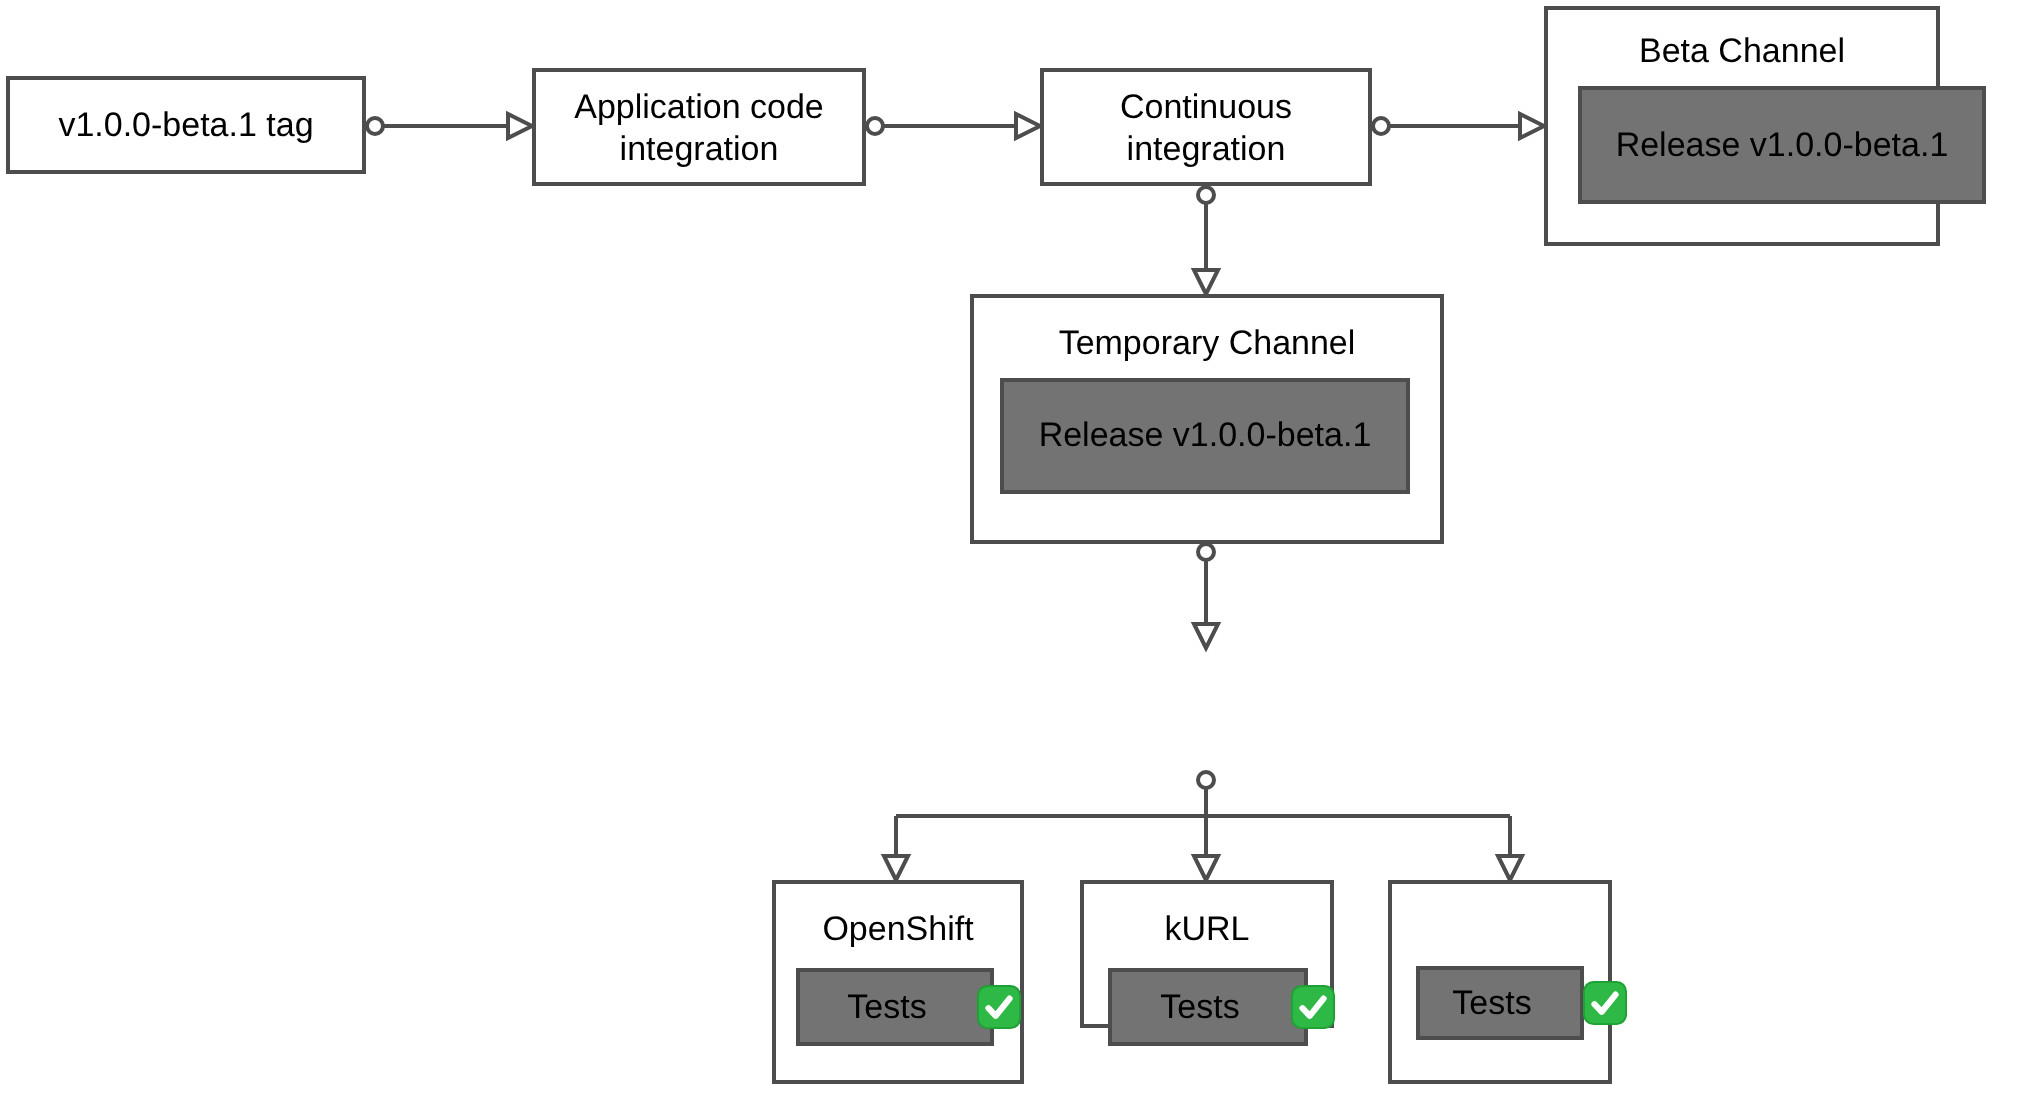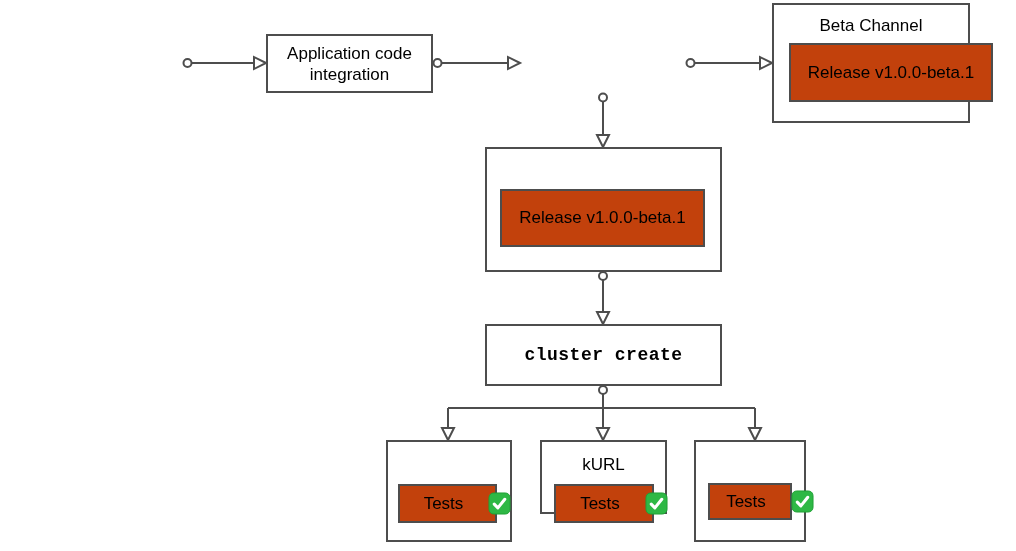--- a/index.html
+++ b/index.html
@@ -36,21 +36,21 @@
   .group-title {
     position: absolute;
     left: 0; right: 0;
     text-align: center;
     font-size: 17px;
     line-height: 21px;
   }
   .inner-box {
     position: absolute;
     border: 2px solid #4d4d4d;
-    background: #c2410c;
+    background: #737373;
     display: flex;
     align-items: center;
     justify-content: center;
     text-align: center;
     font-size: 17px;
   }
   .mono-label {
     font-family: "Liberation Mono", "DejaVu Sans Mono", monospace;
     font-weight: bold;
     font-size: 18px;
@@ -130,44 +130,49 @@
       <g>
         <path d="M603 394 L603 408 M448 408 L755 408 M448 408 L448 428 M603 408 L603 428 M755 408 L755 428"></path>
         <circle cx="603" cy="390" r="4" fill="#ffffff"></circle>
         <polygon points="448,440 442,428 454,428" fill="#ffffff"></polygon>
         <polygon points="603,440 597,428 609,428" fill="#ffffff"></polygon>
         <polygon points="755,440 749,428 761,428" fill="#ffffff"></polygon>
       </g>
     </g>
   </svg>
 
+  <div class="node leaf n-tag">
+    <span>v1.0.0-beta.1 tag</span>
+  </div>
 
   <div class="node leaf n-repo">
     <span>Application code integration</span>
   </div>
 
+  <div class="node leaf n-ci">
+    <span>Continuous integration</span>
+  </div>
 
   <div class="node n-beta">
     <div class="group-title">Beta Channel</div>
     <div class="inner-box">
       <span>Release v1.0.0-beta.1</span>
     </div>
   </div>
 
   <div class="node n-temp">
+    <div class="group-title">Temporary Channel</div>
     <div class="inner-box">
       <span>Release v1.0.0-beta.1</span>
     </div>
   </div>
 
-  <div class="node leaf n-cluster">
-    <span class="mono-label">cluster create</span>
-  </div>
 
   <div class="node platform n-openshift">
+    <div class="group-title">OpenShift</div>
     <div class="inner-box">
       <div class="tests-row">
         <span>Tests</span>
         <svg class="check-icon" viewBox="0 0 24 24">
           <rect x="1" y="1" width="22" height="22" rx="5" fill="#2eb845" stroke="#1fa035" stroke-width="1"></rect>
           <path d="M6.5 12.6 L10.3 16.6 L17.5 7.6" stroke="#ffffff" stroke-width="3.2" fill="none" stroke-linecap="round" stroke-linejoin="round"></path>
         </svg>
       </div>
     </div>
   </div>

